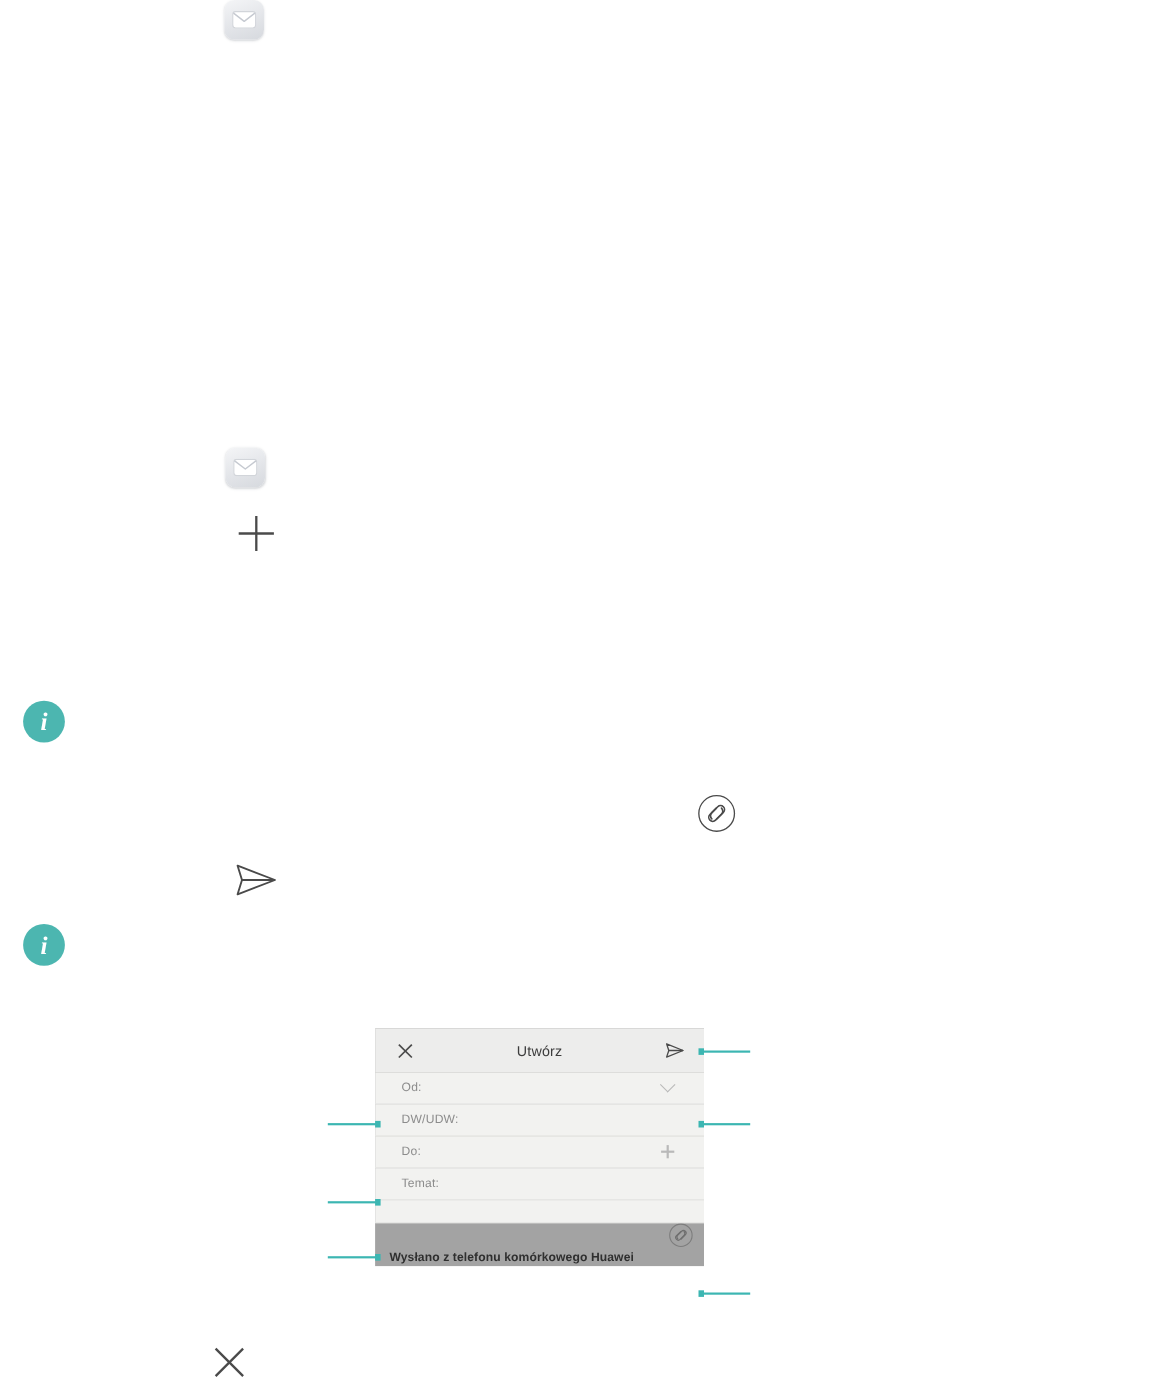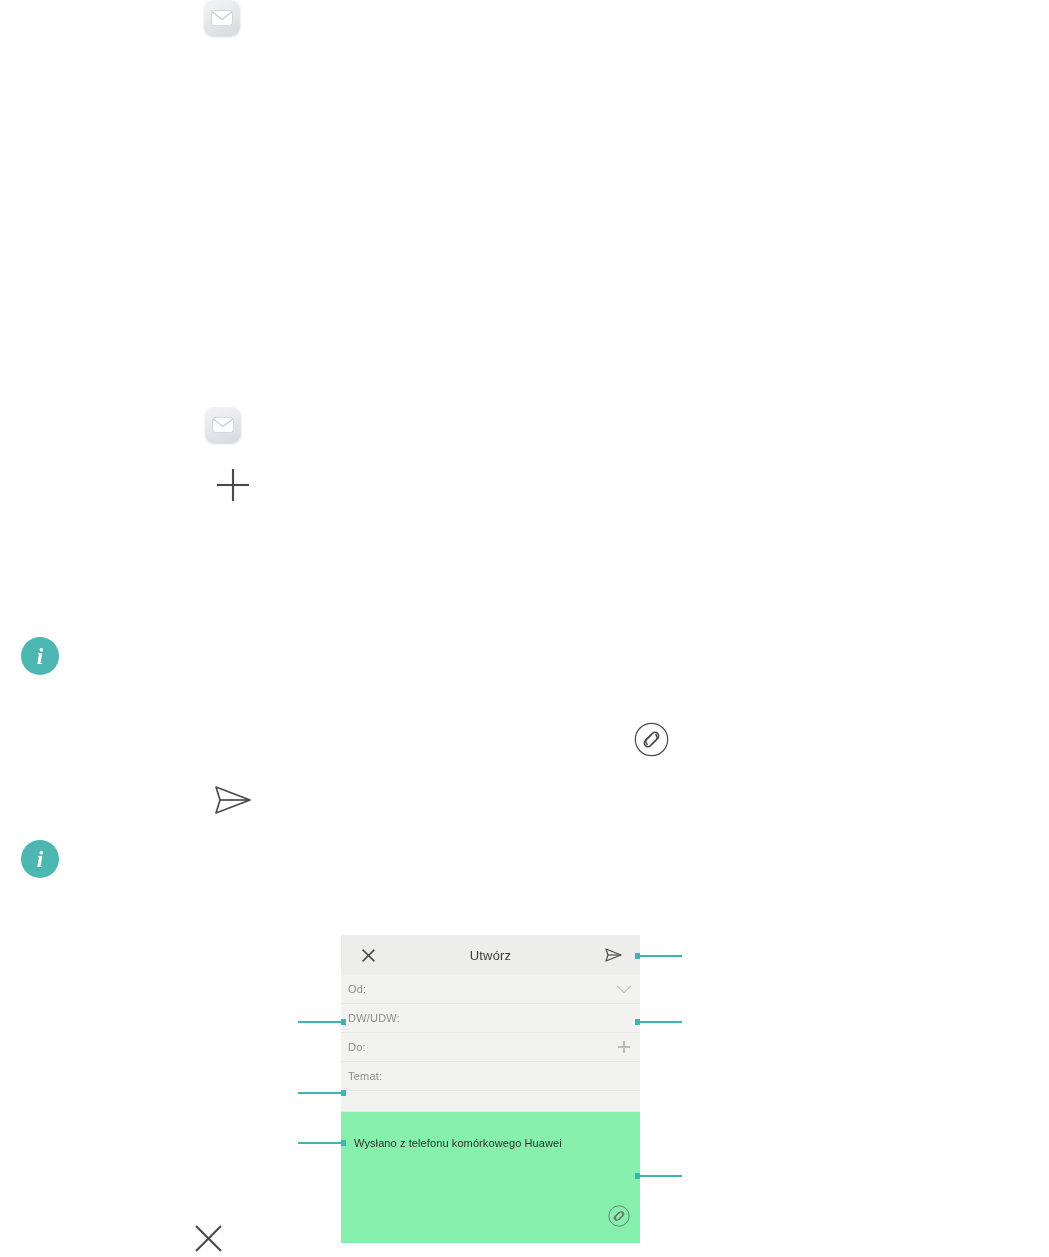--- a/index.html
+++ b/index.html
@@ -68,22 +68,22 @@
     line-height: 1;
     user-select: none;
   }
 
   
   .mockup {
     position: absolute;
     left: 341px;
     top: 935px;
     width: 299px;
-    height: 308px;
-    background: #86efac;
+    height: 216px;
+    background: #a3a3a3;
     overflow: hidden;
   }
   .mockup-header {
     position: relative;
     height: 40px;
     background: #ededec;
     display: flex;
     align-items: center;
     padding: 0 14px;
     box-sizing: border-box;
@@ -102,21 +102,21 @@
     align-items: center;
     justify-content: center;
     flex: 0 0 auto;
   }
 
   .field-row {
     position: relative;
     height: 29px;
     display: flex;
     align-items: center;
-    padding: 0 7px;
+    padding: 0 24px;
     box-sizing: border-box;
     border-bottom: 1px solid #e6e6e4;
     background: #f2f2f0;
   }
   .field-label {
     font-size: 11px;
     color: #8c8c8c;
     letter-spacing: .2px;
   }
   .field-action {
@@ -148,21 +148,21 @@
 
   .body-spacer {
     height: 20px;
     border-bottom: 1px solid #e6e6e4;
     background: #f2f2f0;
   }
   .signature {
     padding: 25px 13px 0 13px;
     font-size: 11px;
     color: #2f2f2f;
-    font-weight: normal;
+    font-weight: bold;
     letter-spacing: .1px;
   }
   .attach-zone {
     position: absolute;
     right: 10px;
     bottom: 12px;
   }
 
   
   .lead {

